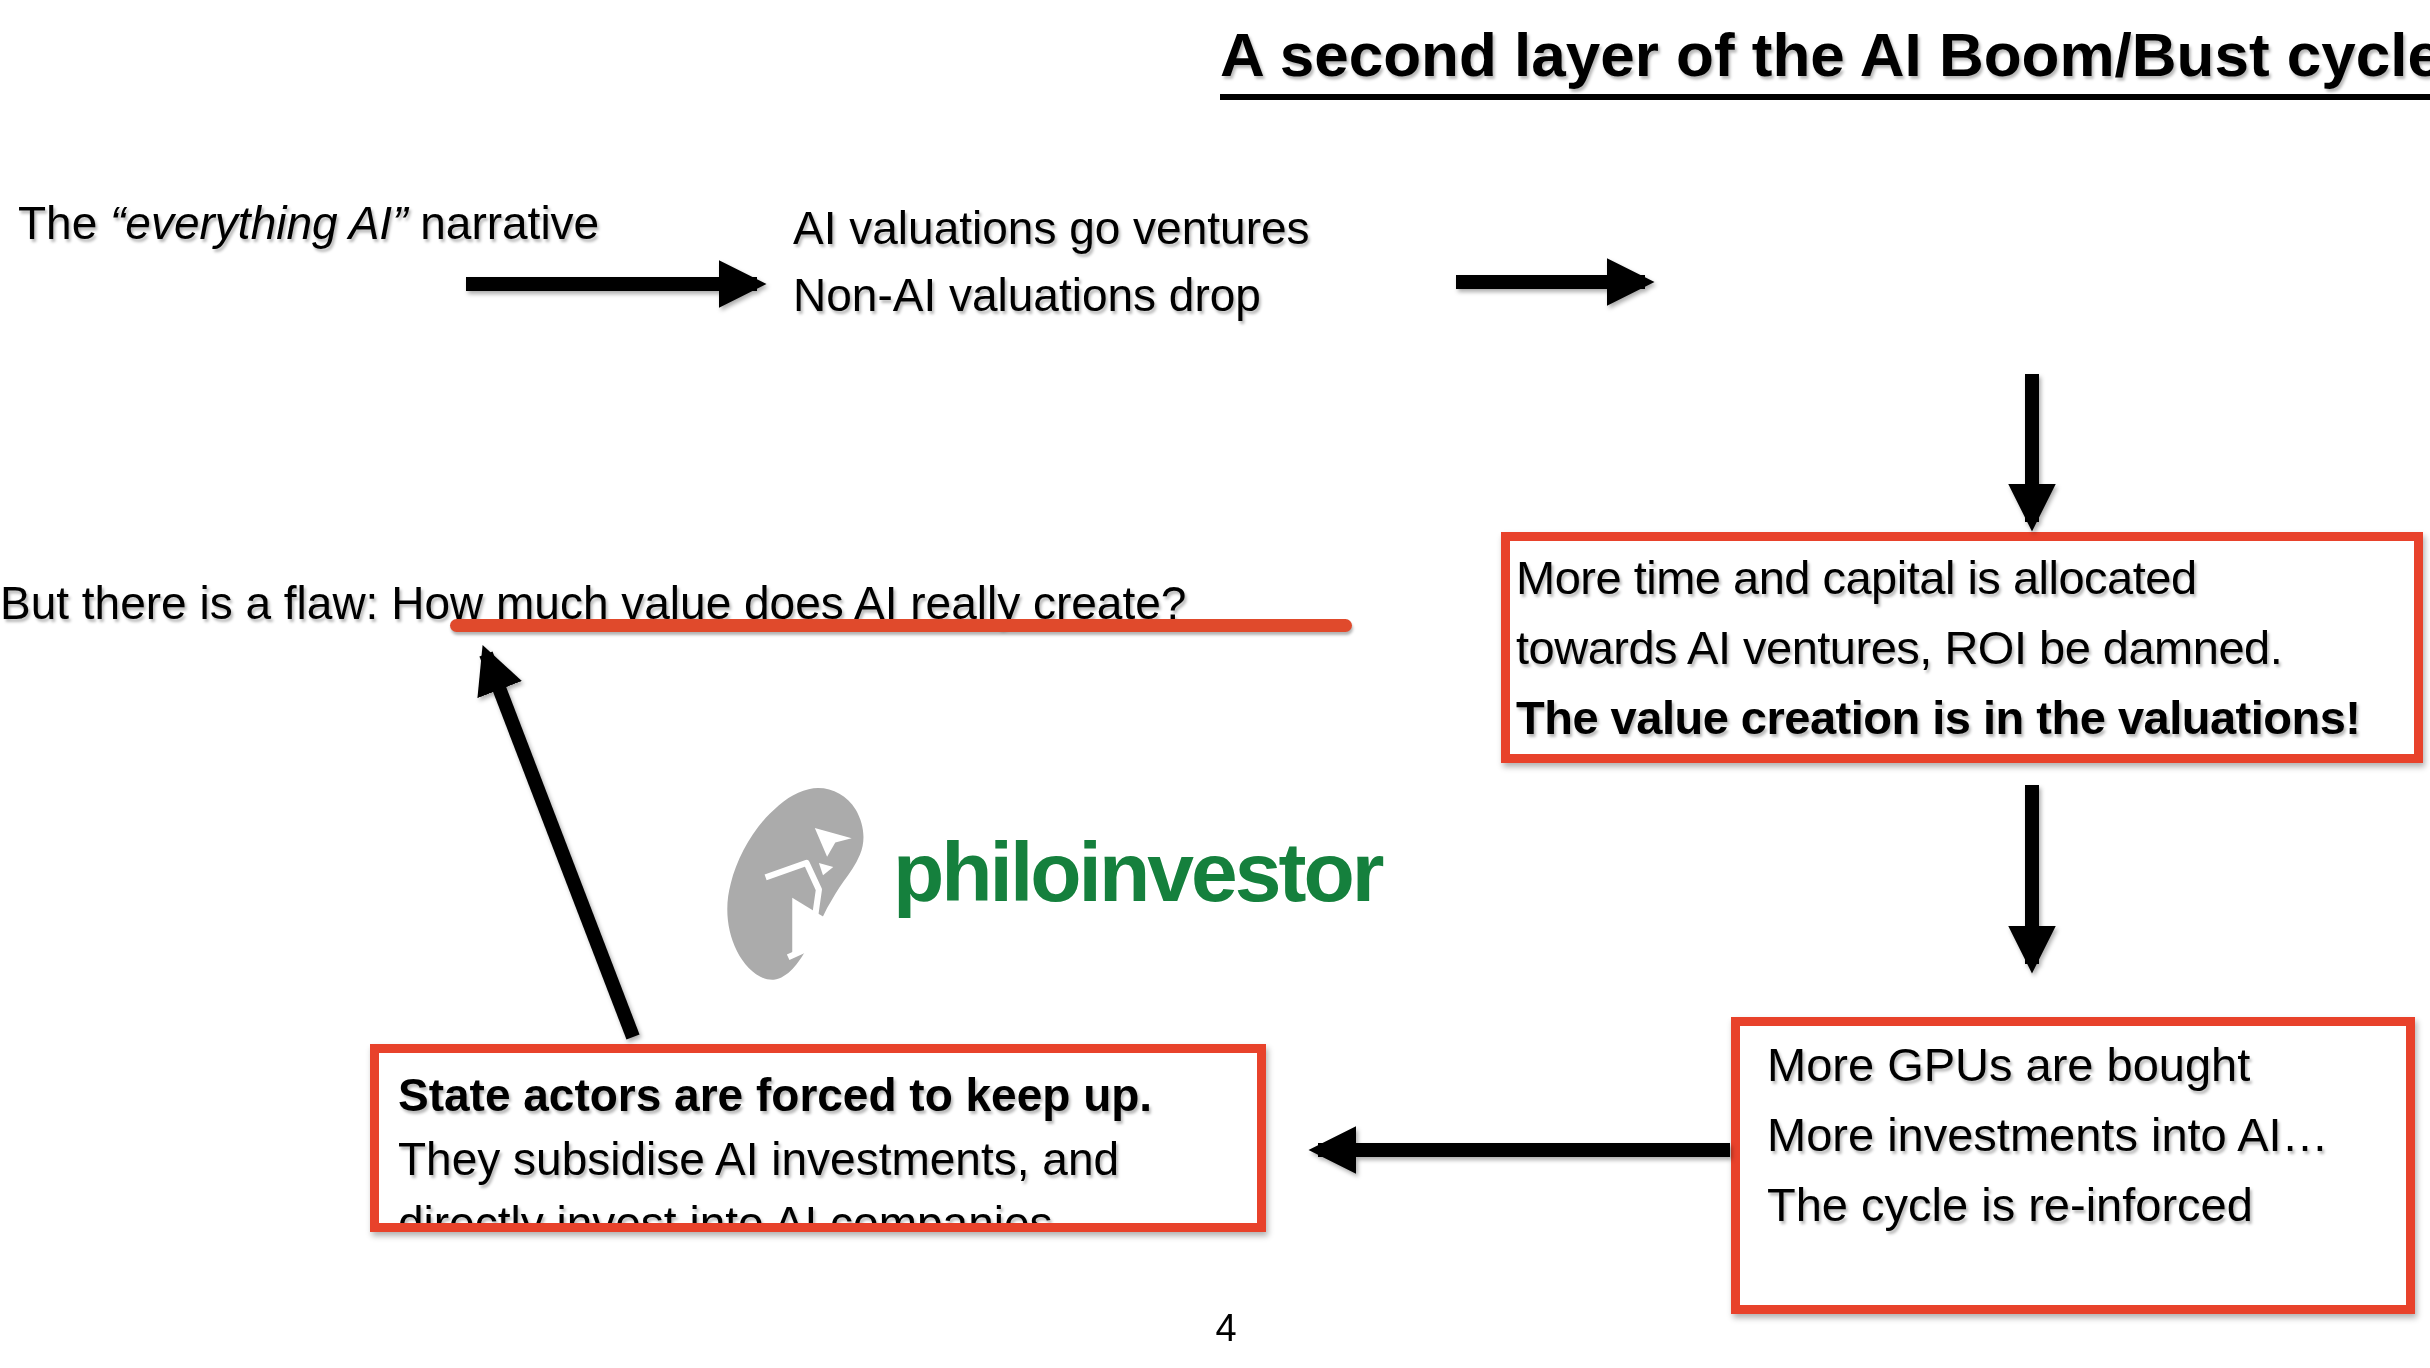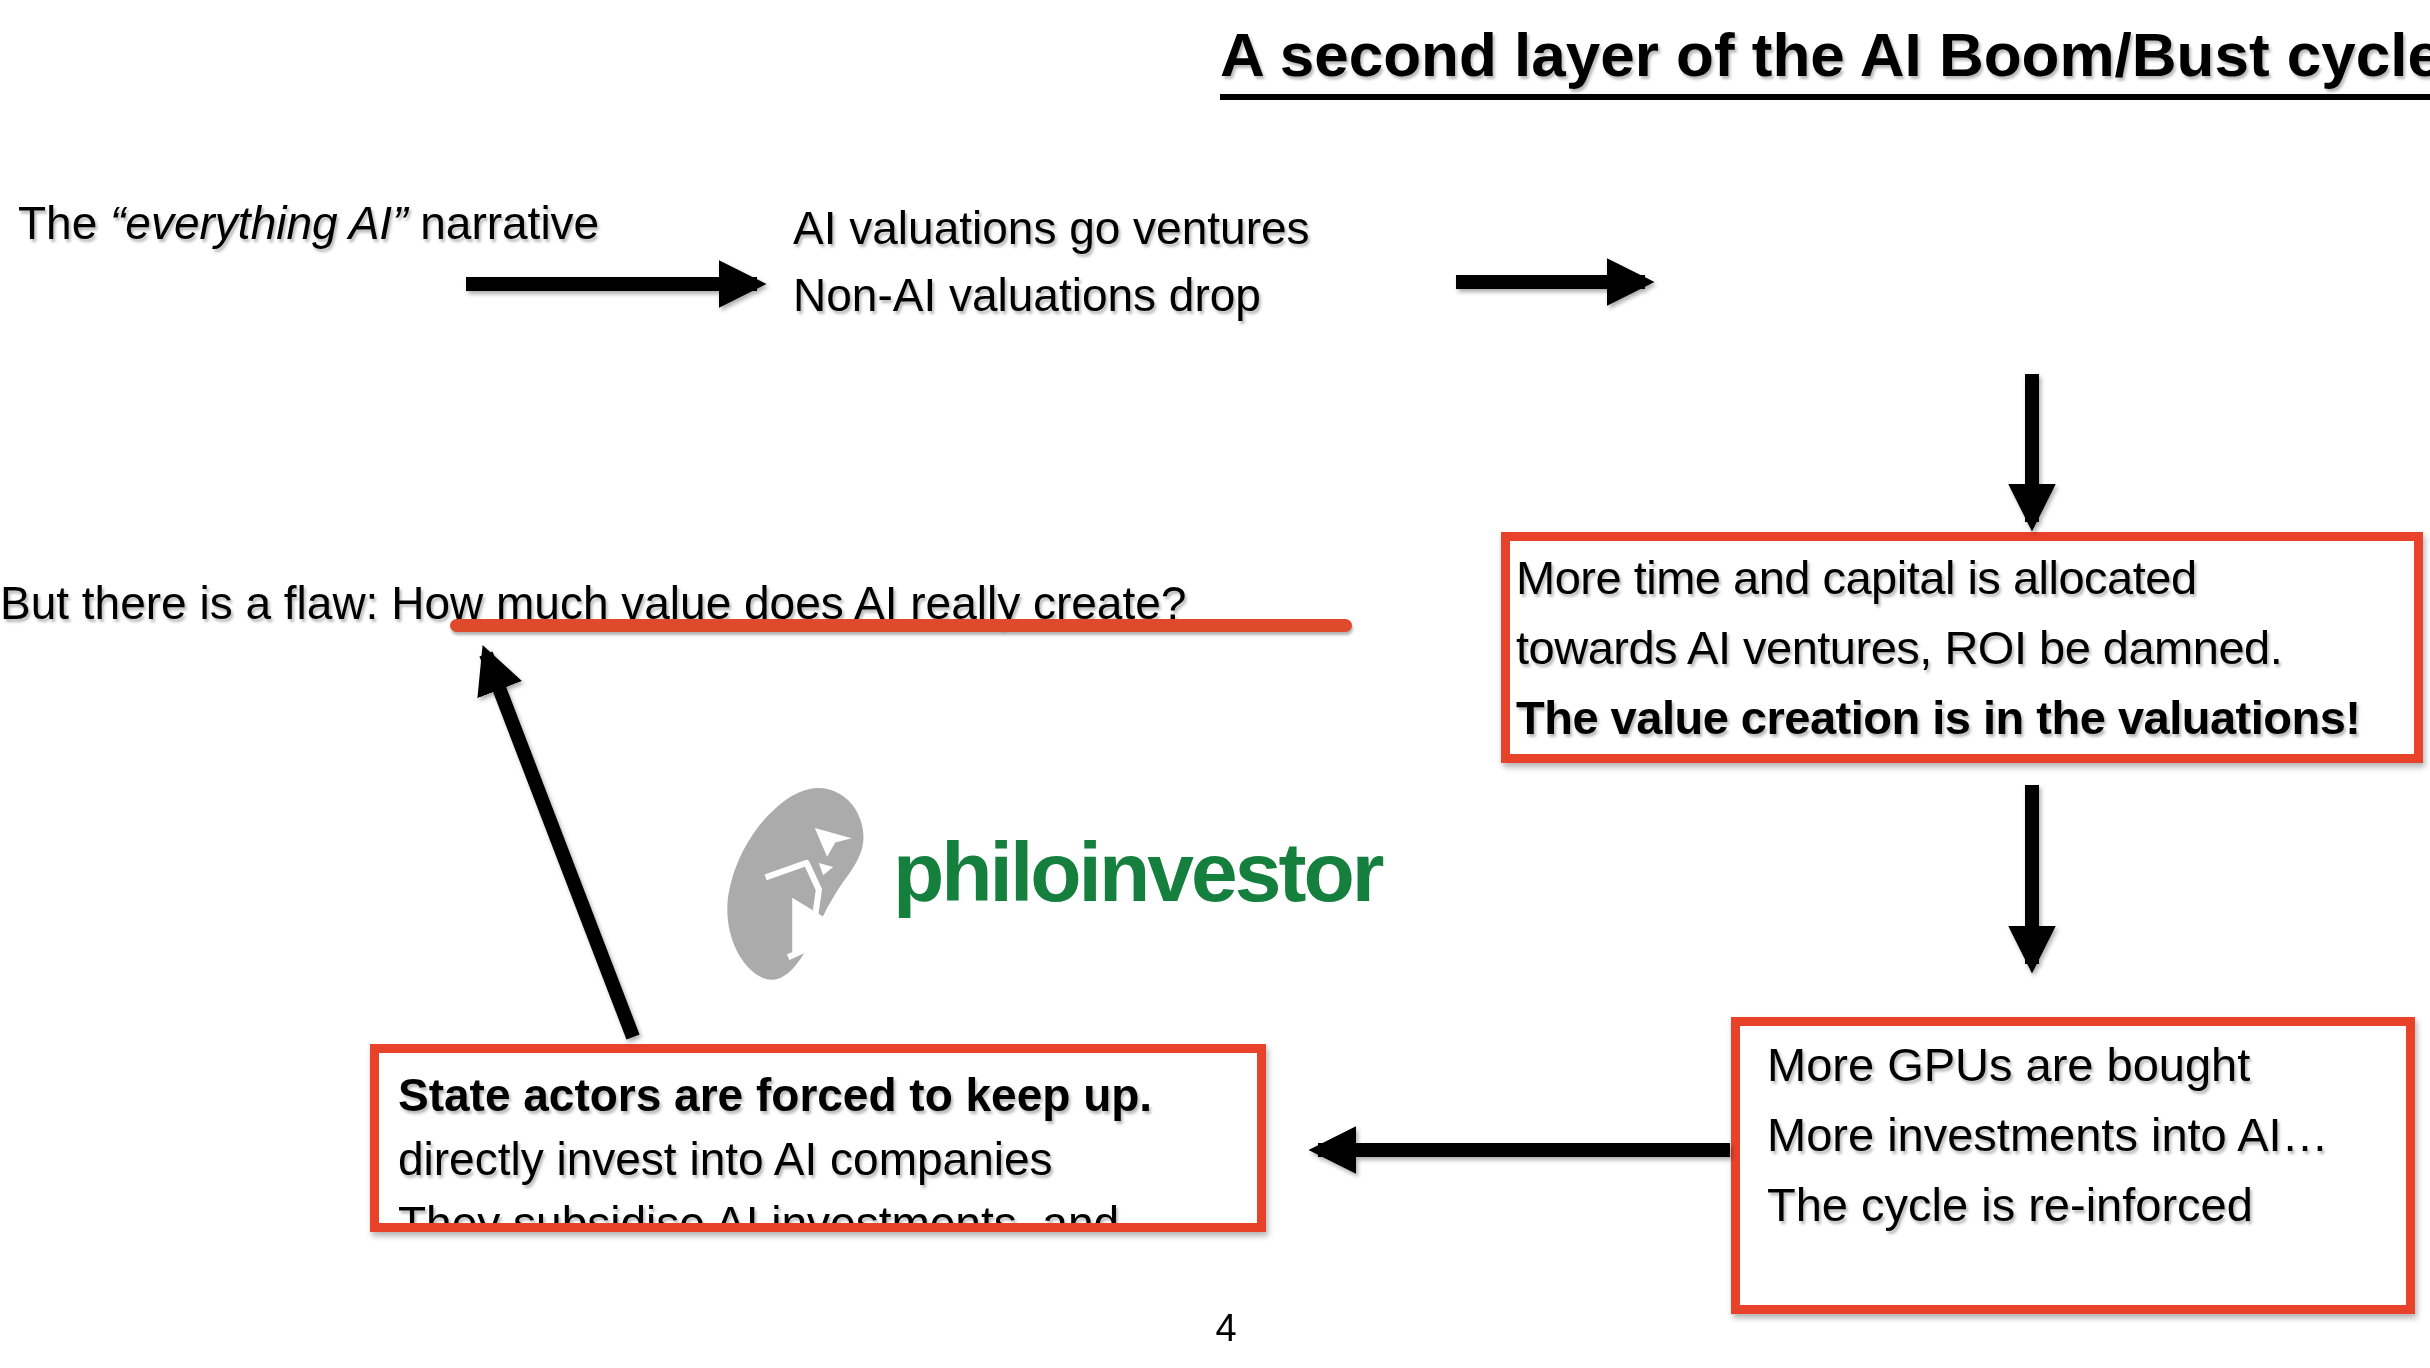--- a/index.html
+++ b/index.html
@@ -77,22 +77,22 @@
   </div>
 
   <div class="rbox" id="box-gpus">
     <div class="line">More GPUs are bought</div>
     <div class="line">More investments into AI…</div>
     <div class="line">The cycle is re-inforced</div>
   </div>
 
   <div class="rbox" id="box-state">
     <div class="line bold">State actors are forced to keep up.</div>
+    <div class="line">They subsidise AI investments, and</div>
     <div class="line">directly invest into AI companies</div>
-    <div class="line">They subsidise AI investments, and</div>
   </div>
 
   <div class="txt" style="left:0;top:570px;">
     <span>But there is a flaw: </span><span>How much value does AI really create?</span>
   </div>
   <div id="flaw-underline"></div>
 
   <div id="watermark">
     <svg width="165" height="205" viewBox="0 0 160 200">
       <path fill="#ababab" d="M86,6 C104,2 122,10 132,26 C140,40 142,56 136,70 C132,80 126,88 120,96

